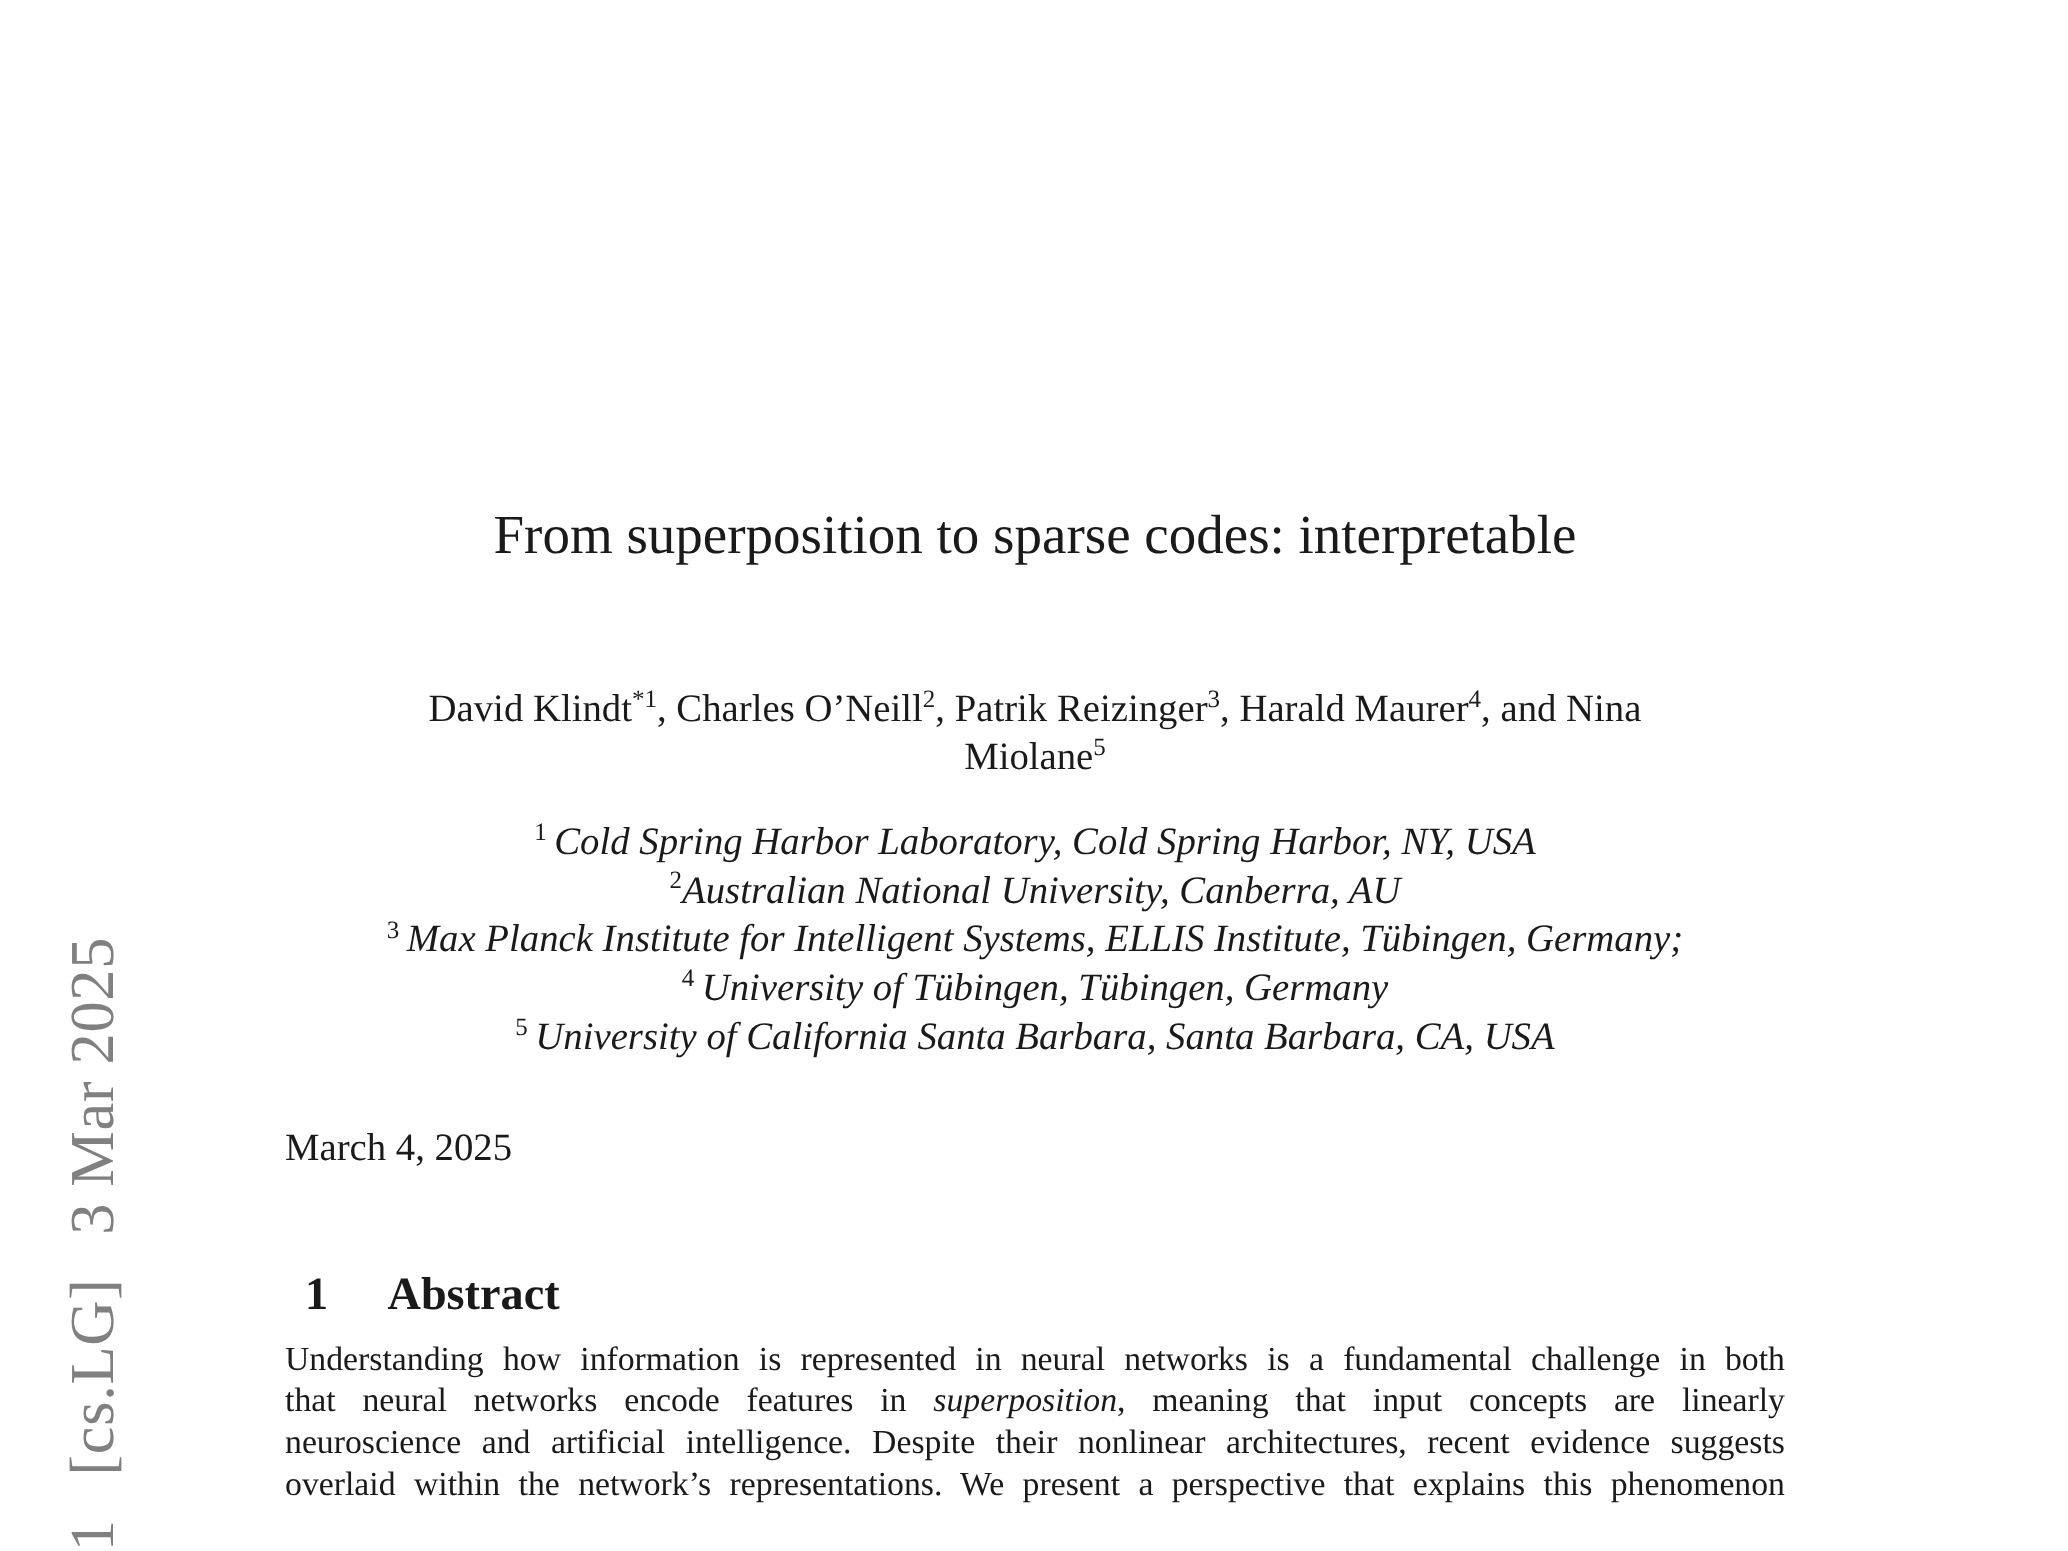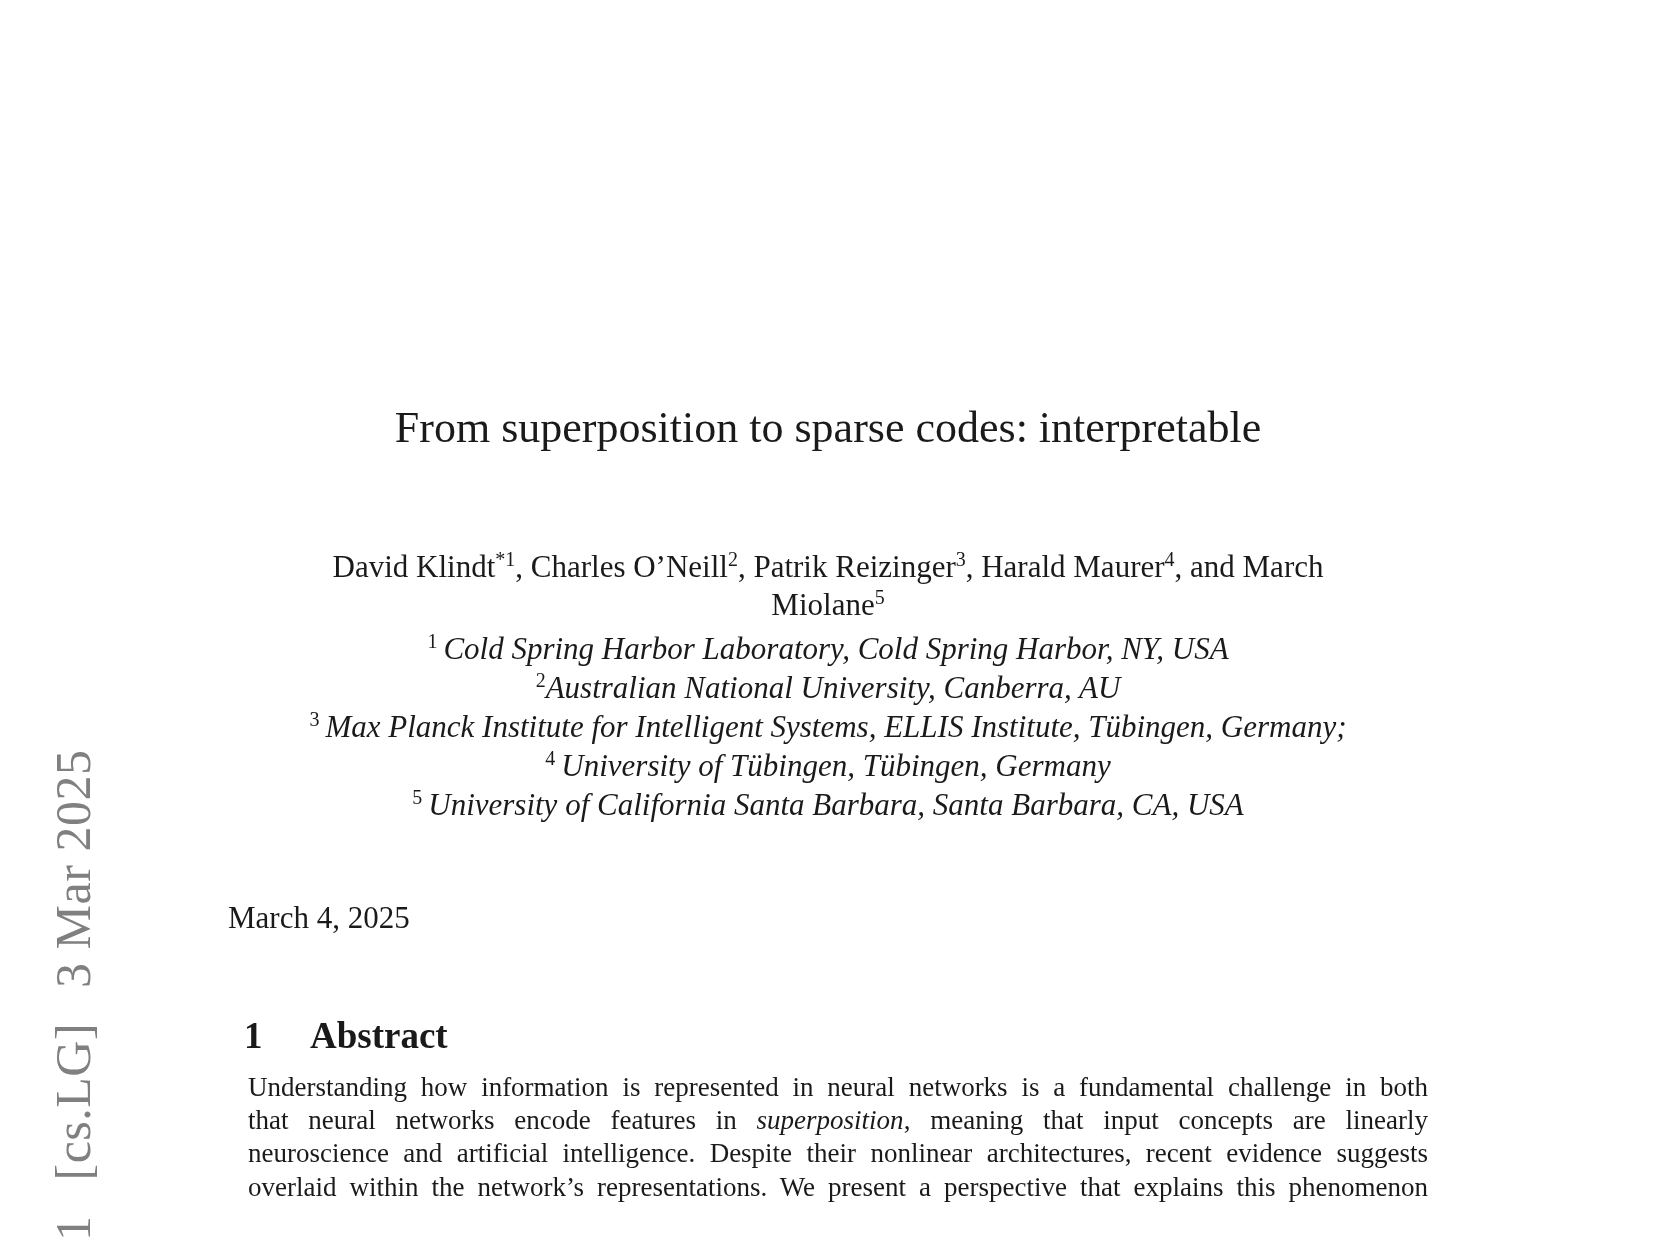--- a/index.html
+++ b/index.html
@@ -58,21 +58,21 @@
     }
     .authors sup {
       font-size: 20px;
       line-height: 0;
       vertical-align: super;
     }
     .affiliations {
       position: absolute;
       left: 200px;
       width: 1256px;
-      top: 629px;
+      top: 653px;
       text-align: center;
       font-size: 31px;
       line-height: 39px;
       font-style: italic;
     }
     .affiliations sup {
       font-style: normal;
       font-size: 20px;
       line-height: 0;
       vertical-align: super;
@@ -107,41 +107,40 @@
       line-height: 33.2px;
       text-align: justify;
       margin: 0;
     }
     .abstract .line {
       display: block;
       text-align: justify;
       text-align-last: justify;
       white-space: nowrap;
       height: 33.2px;
-      margin-left: 20px;
     }
     .abstract em { font-style: italic; }
   </style>
 </head>
 <body>
 
 <div class="arxiv-stamp">
   <span>1</span>
   <span>[cs.LG]</span>
   <span>3 Mar 2025</span>
 </div>
 
 <div class="page">
 
   <h1 class="title">
     <span>From superposition to sparse codes: interpretable</span><br>
   </h1>
 
   <div class="authors">
-    <span>David Klindt</span><sup>*1</sup><span>, </span><span>Charles O’Neill</span><sup>2</sup><span>, </span><span>Patrik Reizinger</span><sup>3</sup><span>, </span><span>Harald Maurer</span><sup>4</sup><span>, and March</span><br>
+    <span>David Klindt</span><sup>*1</sup><span>, </span><span>Charles O’Neill</span><sup>2</sup><span>, </span><span>Patrik Reizinger</span><sup>3</sup><span>, </span><span>Harald Maurer</span><sup>4</sup><span>, and Nina</span><br>
     <span>Miolane</span><sup>5</sup>
   </div>
 
   <div class="affiliations">
     <span class="aff-line"><sup>1</sup><span>Cold Spring Harbor Laboratory, Cold Spring Harbor, NY, USA</span></span>
     <span class="aff-line"><sup style="margin-right:0">2</sup><span>Australian National University, Canberra, AU</span></span>
     <span class="aff-line"><sup>3</sup><span>Max Planck Institute for Intelligent Systems, ELLIS Institute, Tübingen, Germany;</span></span>
     <span class="aff-line"><sup>4</sup><span>University of Tübingen, Tübingen, Germany</span></span>
     <span class="aff-line"><sup>5</sup><span>University of California Santa Barbara, Santa Barbara, CA, USA</span></span>
   </div>

